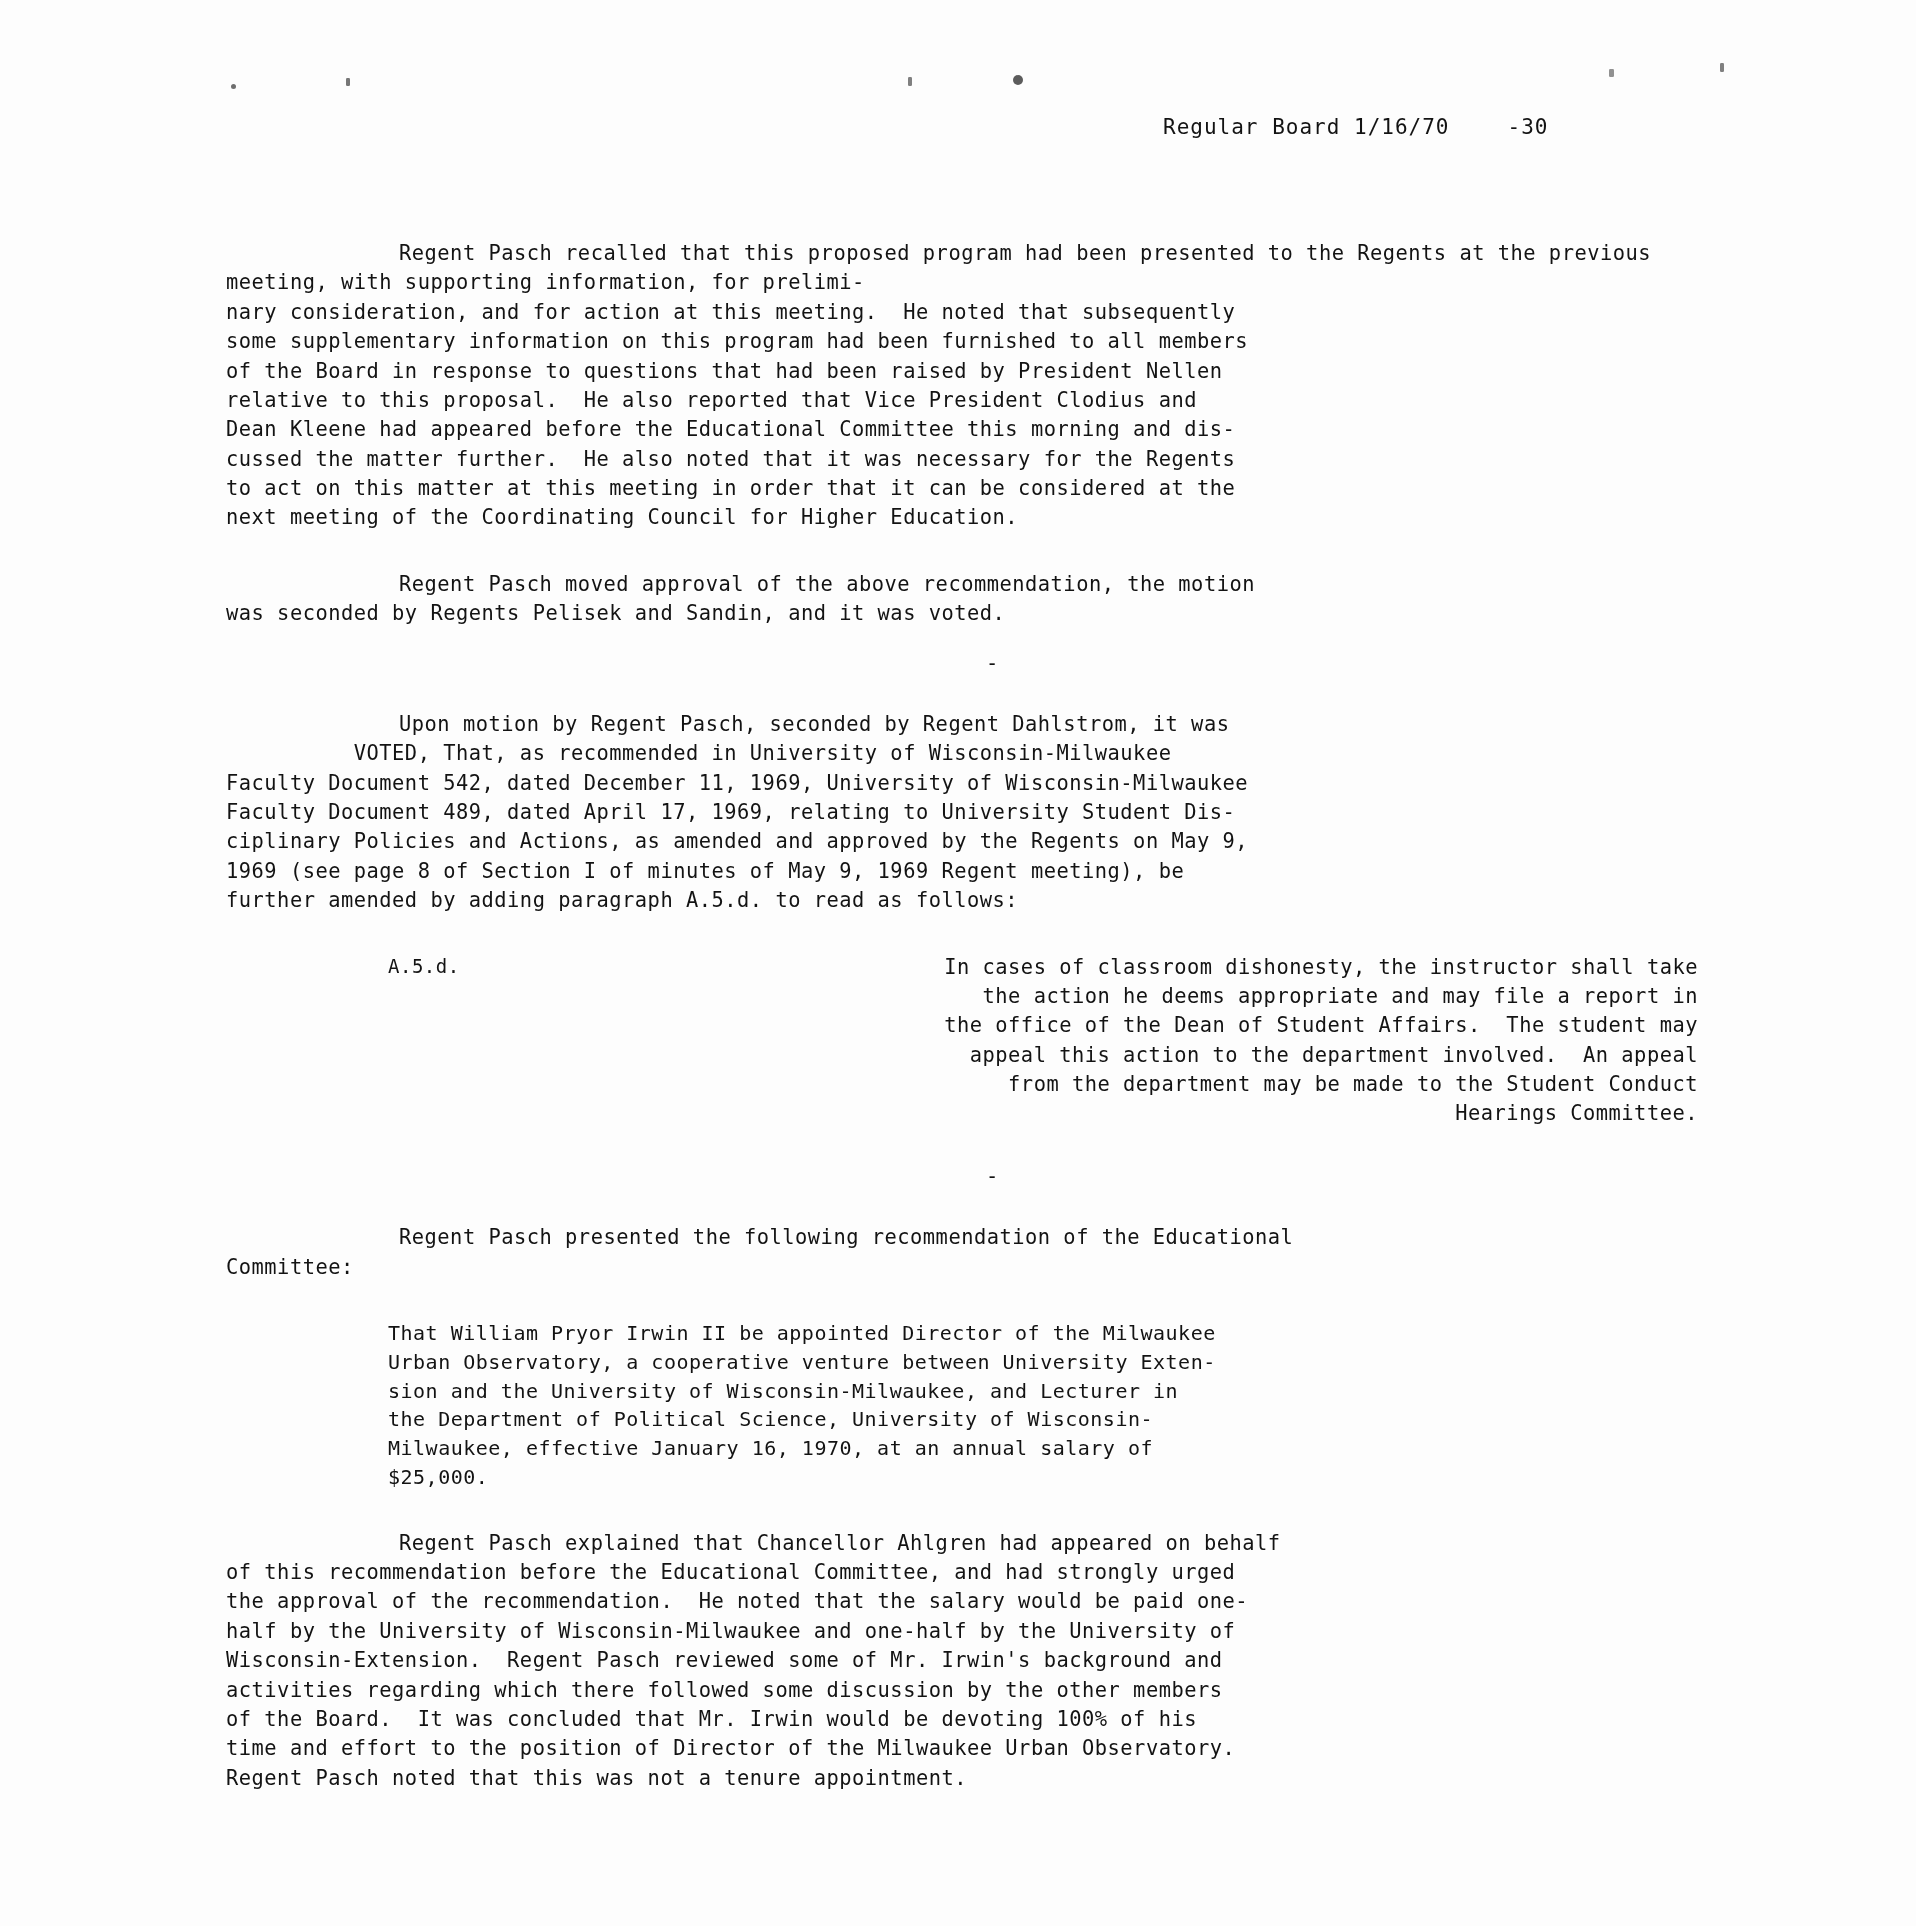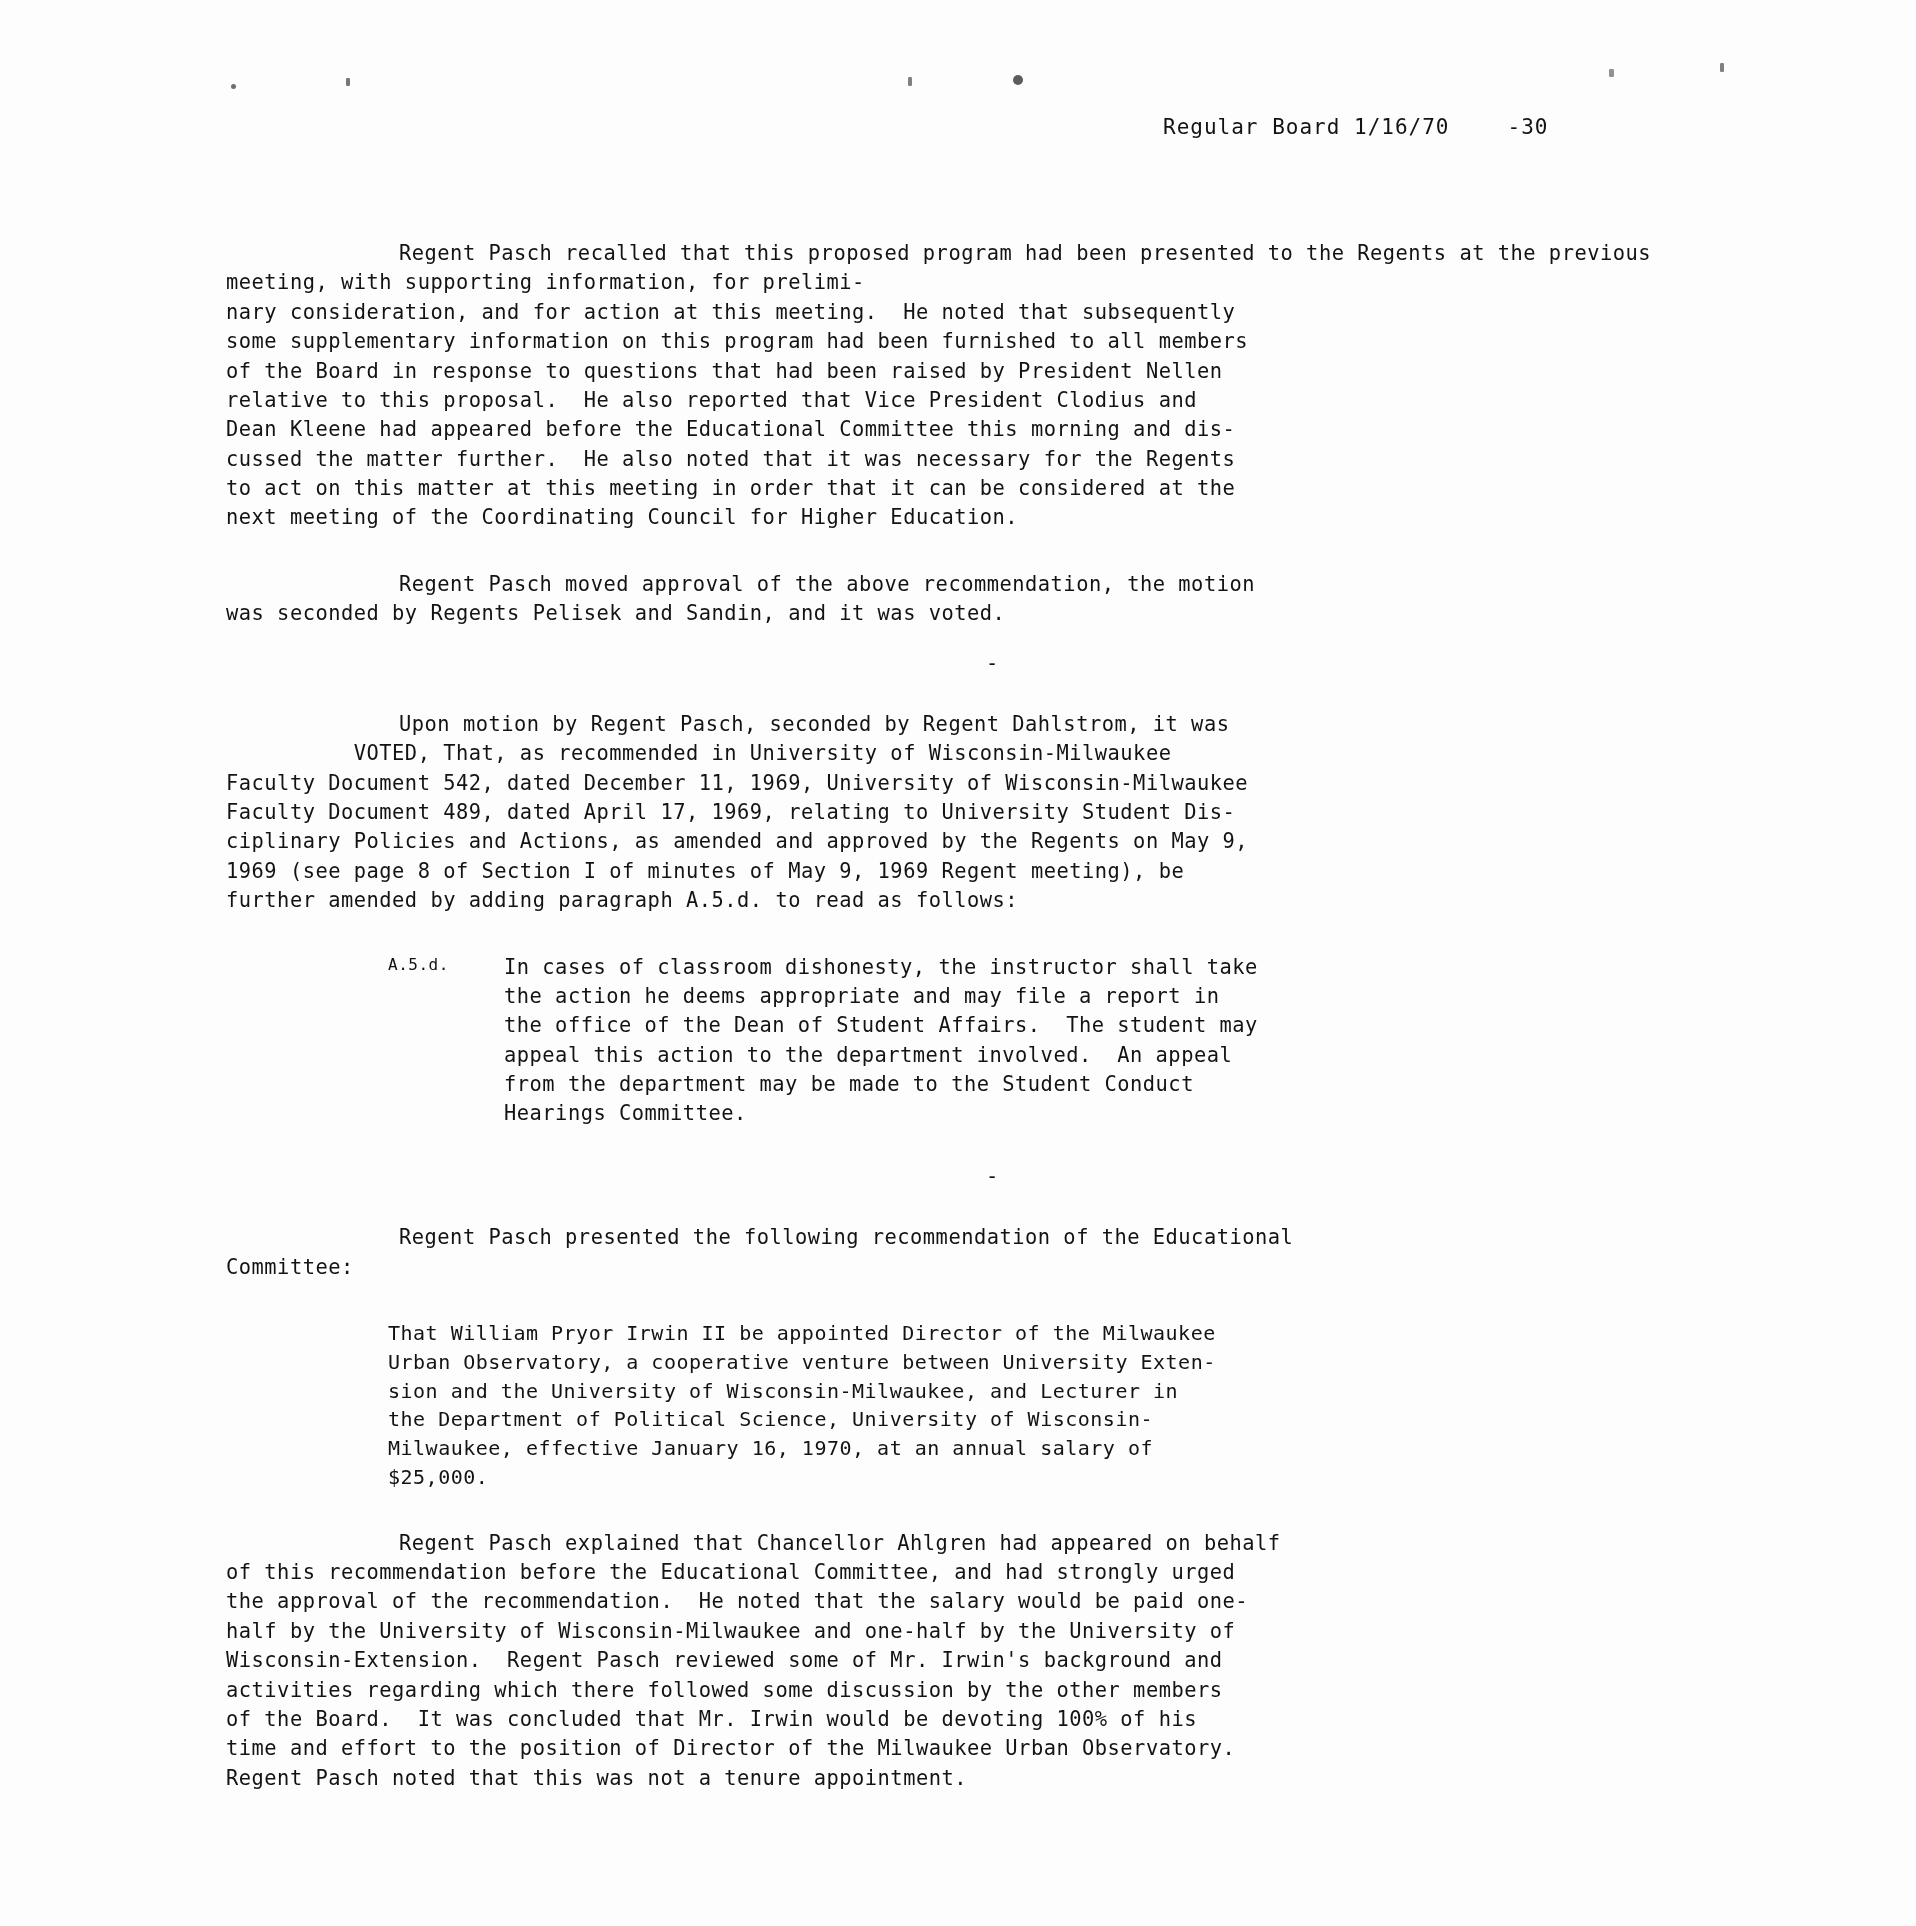--- a/index.html
+++ b/index.html
@@ -87,30 +87,31 @@
 
   .hang-block {
     margin-left: 162px;
     width: 1310px;
     position: relative;
   }
   .hang-block .tag {
     position: absolute;
     left: 0;
     top: 0;
-    font-size: 16px;
+    font-size: 19px;
     line-height: 1.44;
     letter-spacing: 0.5px;
   }
   .hang-block .hang-text {
     margin: 0 0 0 116px;
     font-size: 20.4px;
     line-height: 1.44;
     letter-spacing: 0.5px;
     white-space: pre-wrap;
+    text-align: right;
   }
 </style>
 </head>
 <body>
 
 <div class="page">
 
   <div class="speck sp1"></div>
   <div class="speck sp2"></div>
   <div class="speck sp3"></div>

